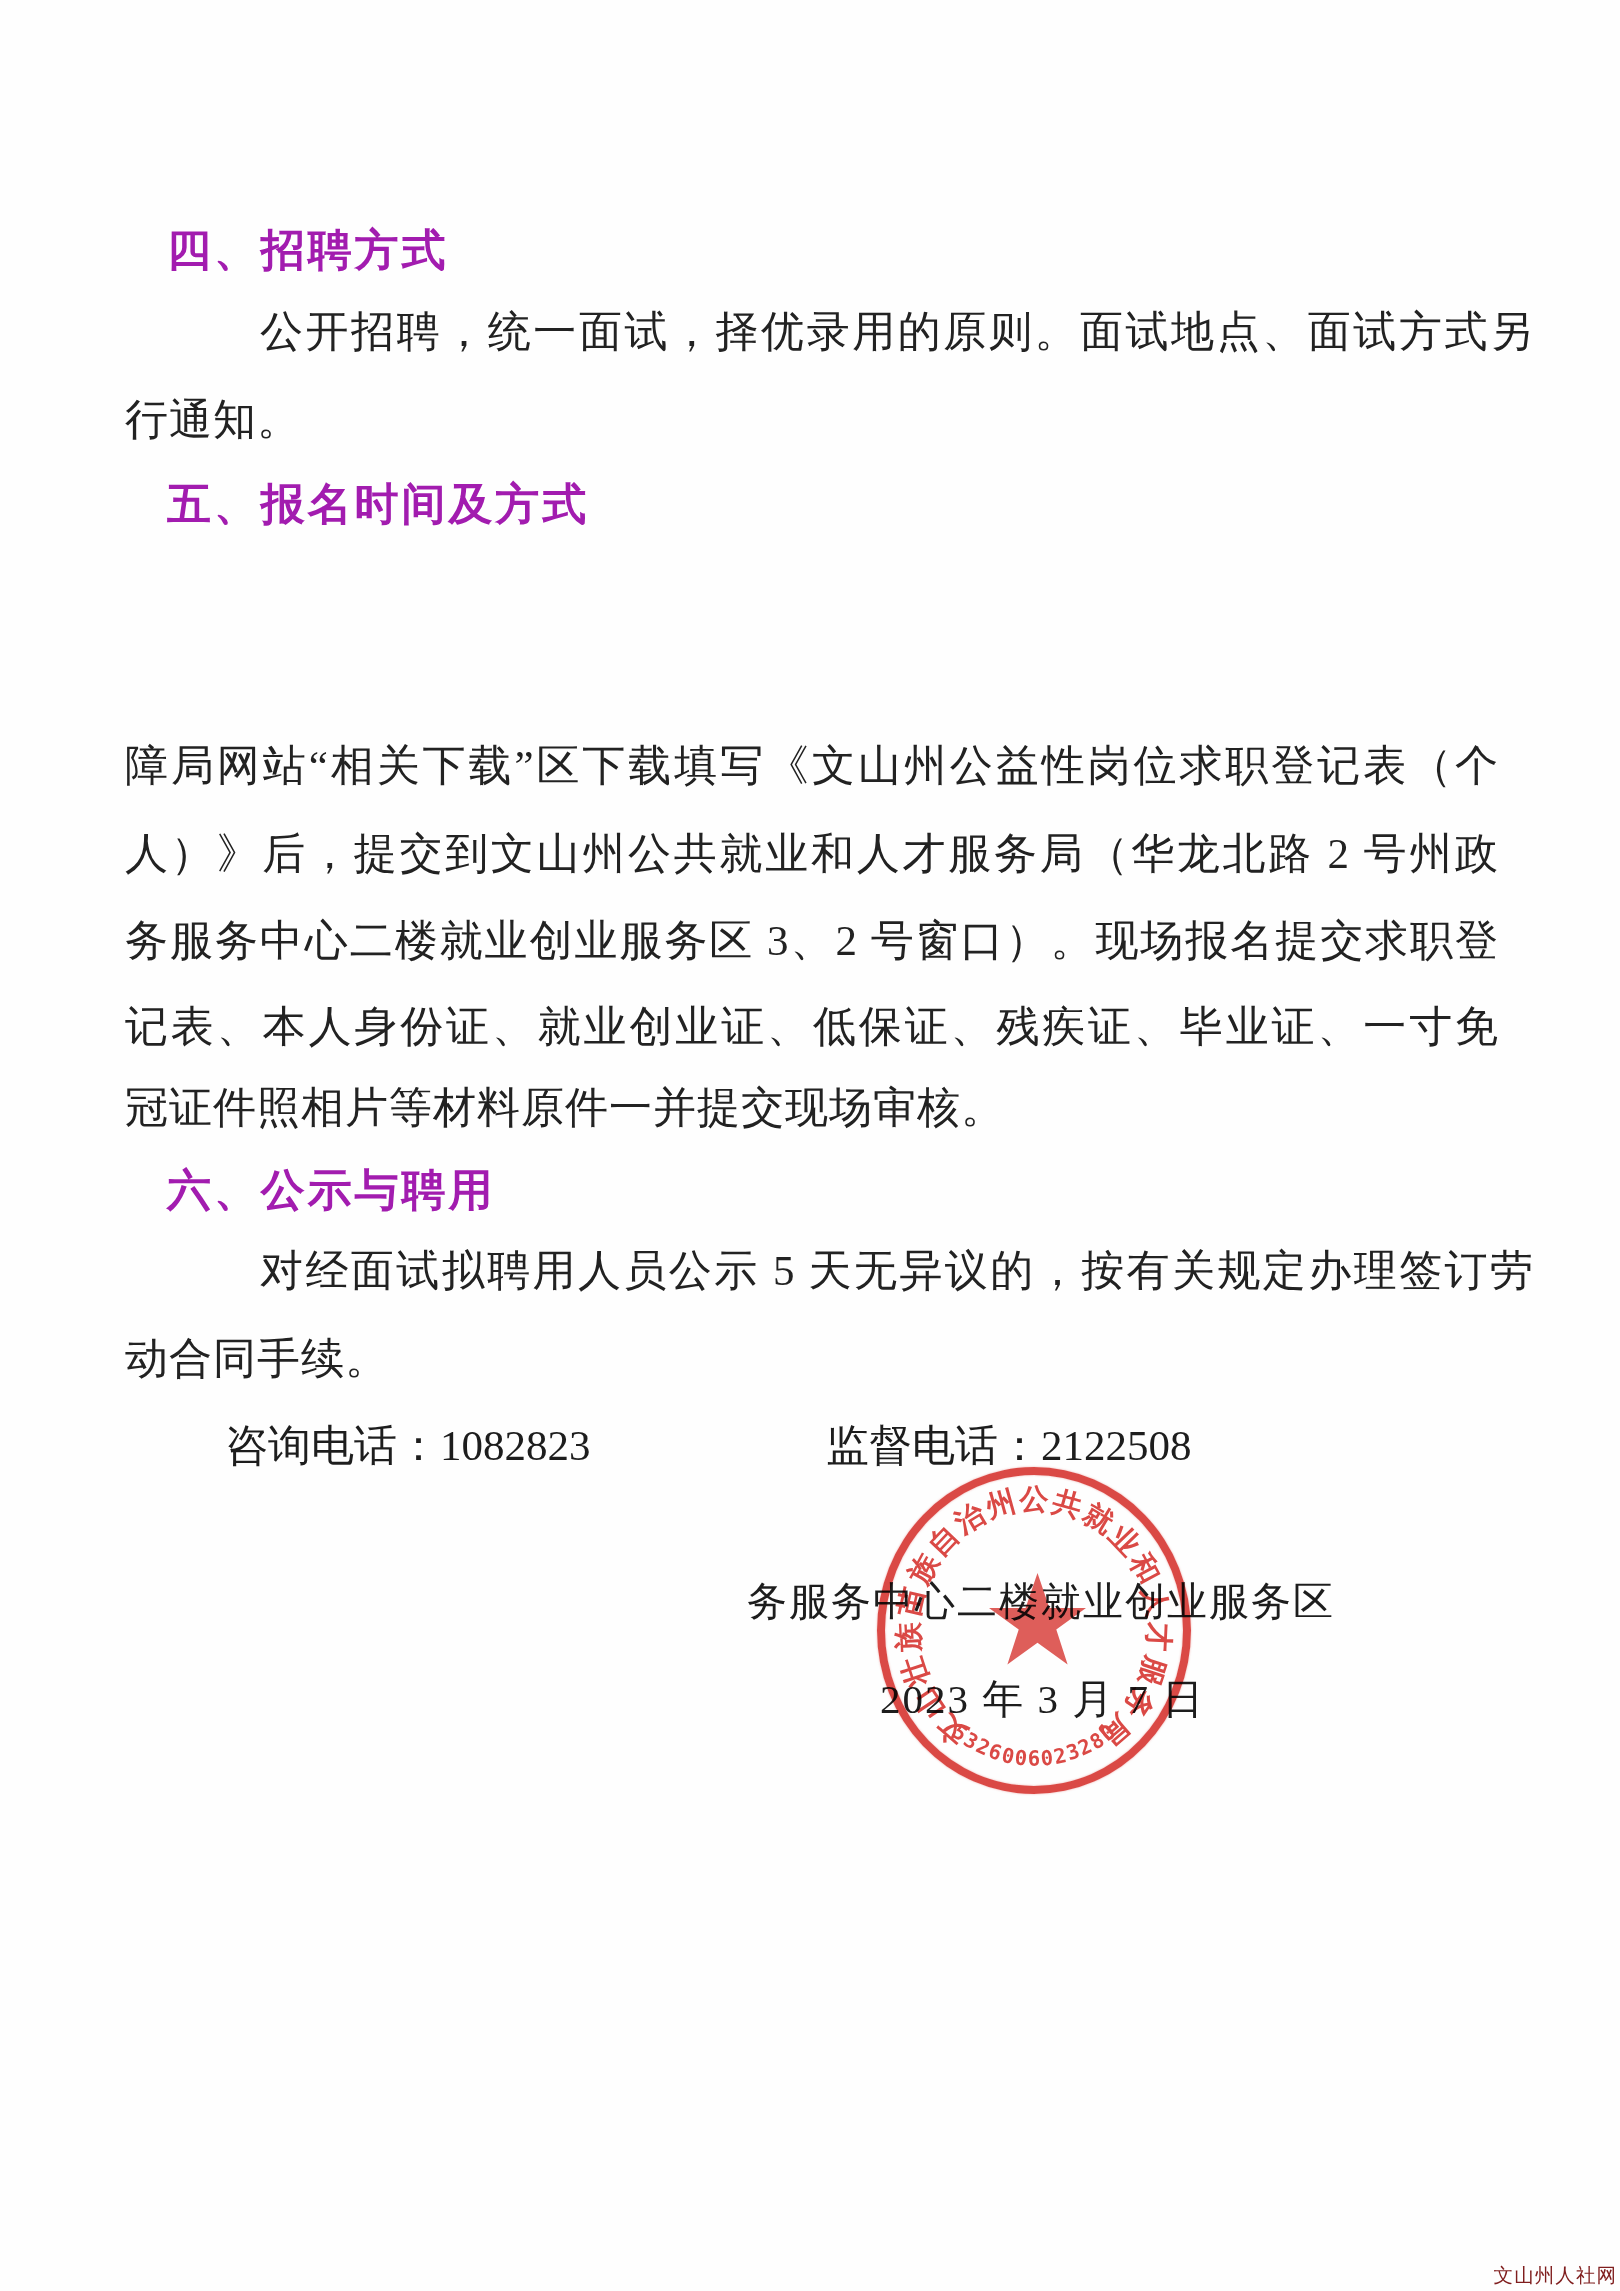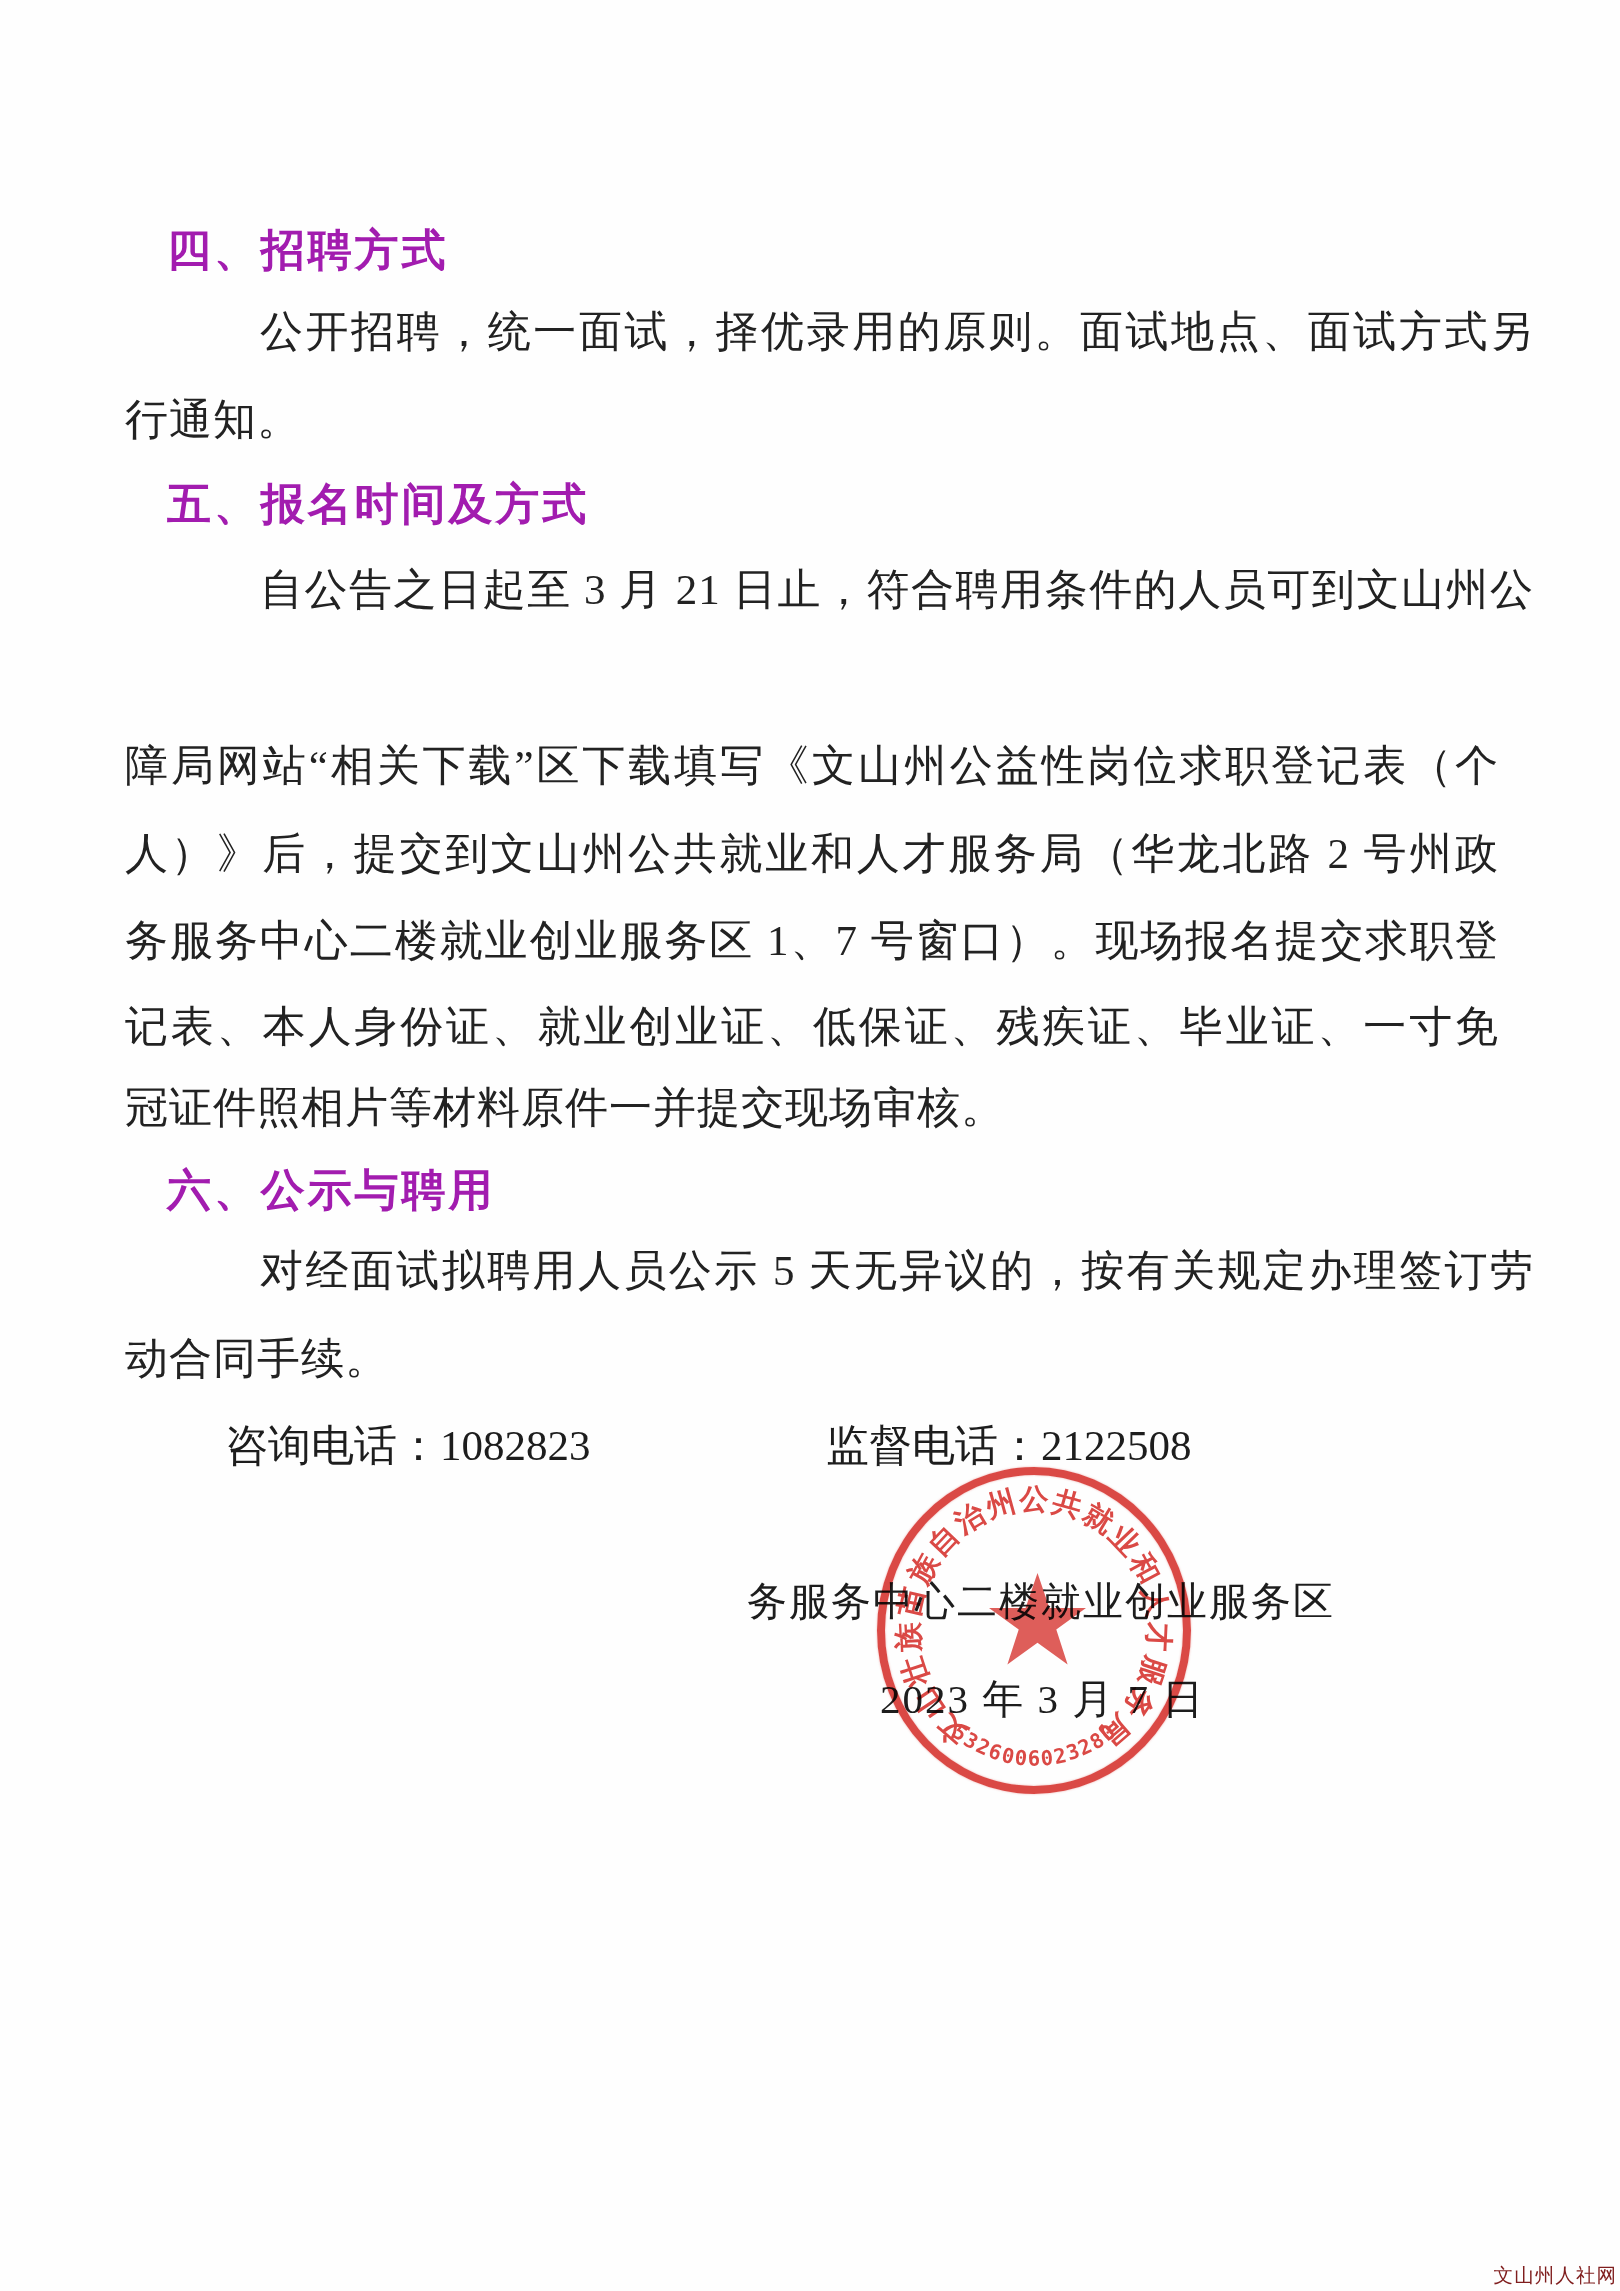--- a/index.html
+++ b/index.html
@@ -41,24 +41,23 @@
 </head>
 <body>
 
 <div class="page">
 
   <h2 class="heading" style="top:221px">四、招聘方式</h2>
   <div class="line indent fill" style="top:302px">公开招聘，统一面试，择优录用的原则。面试地点、面试方式另</div>
   <div class="line cont" style="top:390px">行通知。</div>
 
   <h2 class="heading" style="top:475px">五、报名时间及方式</h2>
-  <div class="line indent fill" style="top:560px">自公告之日起至 3 月 21 日止，符合聘用条件的人员可到文山州公</div>
   <div class="line cont fill" style="top:736px">障局网站“相关下载”区下载填写《文山州公益性岗位求职登记表（个</div>
   <div class="line cont fill" style="top:824px">人）》后，提交到文山州公共就业和人才服务局（华龙北路 2 号州政</div>
-  <div class="line cont fill" style="top:911px">务服务中心二楼就业创业服务区 1、7 号窗口）。现场报名提交求职登</div>
+  <div class="line cont fill" style="top:911px">务服务中心二楼就业创业服务区 3、2 号窗口）。现场报名提交求职登</div>
   <div class="line cont fill" style="top:997px">记表、本人身份证、就业创业证、低保证、残疾证、毕业证、一寸免</div>
   <div class="line cont" style="top:1078px">冠证件照相片等材料原件一并提交现场审核。</div>
 
   <h2 class="heading" style="top:1161px">六、公示与聘用</h2>
   <div class="line indent fill" style="top:1241px">对经面试拟聘用人员公示 5 天无异议的，按有关规定办理签订劳</div>
   <div class="line cont" style="top:1329px">动合同手续。</div>
 
   <span class="phone" style="left:225px">咨询电话：1082823</span>
   <span class="phone" style="left:826px">监督电话：2122508</span>
 

